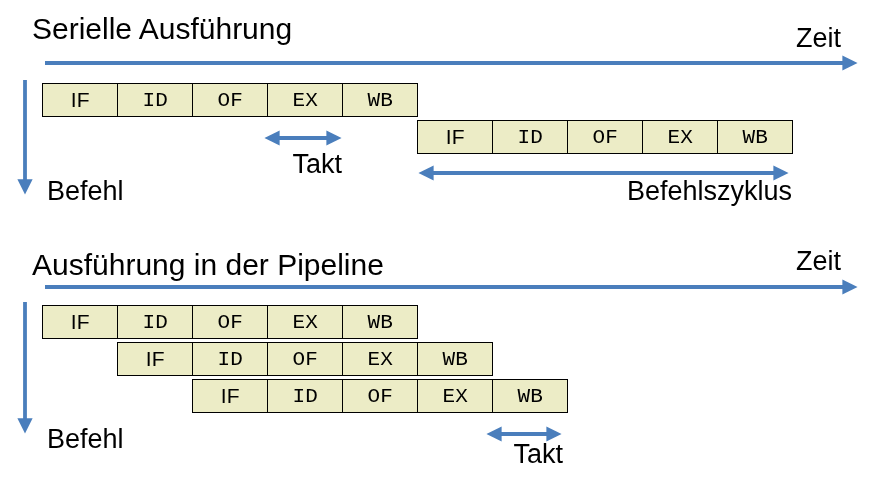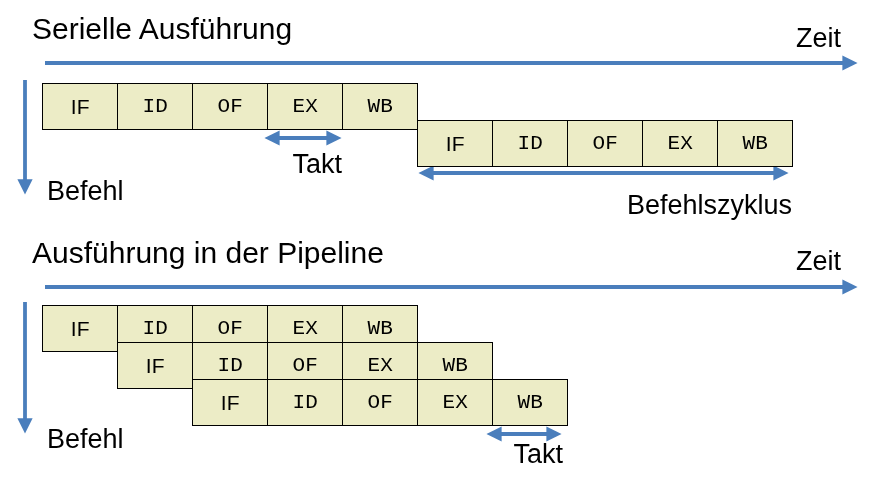--- a/index.html
+++ b/index.html
@@ -45,21 +45,21 @@
   }
   .label.center { text-align: right; white-space: nowrap; }
   .stage-row {
     position: absolute;
     display: flex;
   }
   .stage-box {
     flex: none;
     box-sizing: border-box;
     width: 76.4px;
-    height: 47px;
+    height: 34px;
     background: var(--box-fill);
     border: 1.4px solid var(--box-border);
     display: flex;
     align-items: center;
     justify-content: center;
     font-size: 21px;
   }
   .stage-box + .stage-box { margin-left: -1.4px; font-family: Liberation Mono, monospace; }
 </style>
 </head>
@@ -99,23 +99,23 @@
     <div class="stage-box">ID</div>
     <div class="stage-box">OF</div>
     <div class="stage-box">EX</div>
     <div class="stage-box">WB</div>
   </div>
 
   <div class="label center" style="left:264px; top:149px; width:78px">Takt</div>
 
   <div class="label" style="left:47px; top:176px">Befehl</div>
 
-  <div class="label center" style="left:417px; top:190px; width:375px">Befehlszyklus</div>
+  <div class="label center" style="left:417px; top:176px; width:375px">Befehlszyklus</div>
 
-  <div class="title" style="left:32px; top:236px">Ausführung in der Pipeline</div>
+  <div class="title" style="left:32px; top:248px">Ausführung in der Pipeline</div>
 
   <div class="label" style="left:796px; top:246px">Zeit</div>
 
   <div class="stage-row" style="left:42px; top:305px">
     <div class="stage-box">IF</div>
     <div class="stage-box">ID</div>
     <div class="stage-box">OF</div>
     <div class="stage-box">EX</div>
     <div class="stage-box">WB</div>
   </div>

